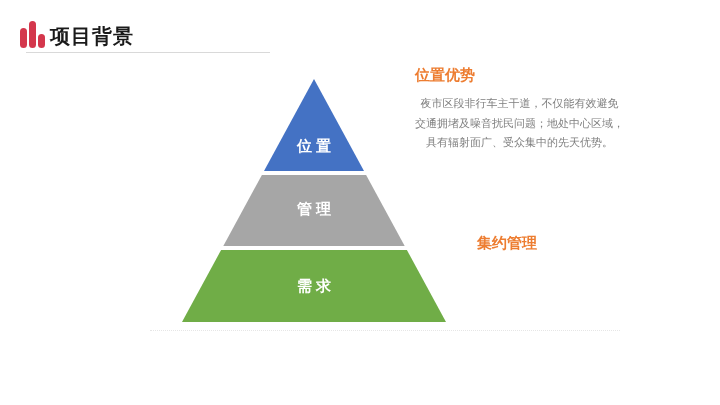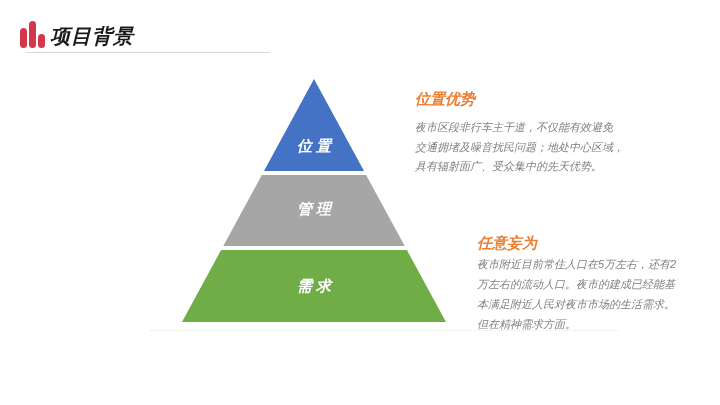--- a/index.html
+++ b/index.html
@@ -1,40 +1,40 @@
 <!DOCTYPE html>
 <html><head>
 <meta charset="utf-8">
 <style>
   html,body { margin:0; padding:0; }
   .slide {
     position:relative; width:720px; height:405px; background:#ffffff;
-    overflow:hidden; font-family:"Liberation Sans","DejaVu Sans",sans-serif;font-style:italic;
+    overflow:hidden; font-family:"Liberation Sans","DejaVu Sans",sans-serif;
   }
   
   .hdr-icon { position:absolute; left:20px; top:21px; height:27px;
     display:flex; align-items:flex-end; gap:2px; }
   .hdr-icon .bar { width:7px; border-radius:3.5px; background:#D4374C; }
   .hdr-icon .b1 { height:20px; } .hdr-icon .b2 { height:27px; } .hdr-icon .b3 { height:14px; }
   .slide-title { position:absolute; left:50px; top:23px; font-size:20px;
     font-weight:bold; color:#1a1a1a; letter-spacing:1px; }
   .title-rule { position:absolute; left:26px; top:52px; width:244px; height:1px;
     background:#d9d9d9; }
   
   .pyramid { position:absolute; left:179px; top:75px; }
   .pyr-label { font-size:15px; font-weight:bold; fill:#ffffff; letter-spacing:4px;
     font-family:"Liberation Sans","DejaVu Sans",sans-serif; }
   .base-guide { position:absolute; left:150px; top:330px; width:470px; height:0;
     border-top:1px dotted #e6e6e6; }
   
   .callout { position:absolute; }
   .callout-heading { font-size:15px; font-weight:bold; color:#ED7D31; }
   .callout-body { font-size:11px; color:#7f7f7f; white-space:pre; line-height:19.5px; }
-  .co-location { left:415px; top:66px;margin-top:24px; }
-  .co-location .callout-body { margin-top:9px; }
+  .co-location { left:415px; top:66px; }
+  .co-location .callout-body { margin-top:9px;text-align:center; }
   .co-management-heading { left:47px; top:173px; width:160px; text-align:right;
     letter-spacing:2.5px; }
   .co-management-body { left:51px; top:195px; line-height:19.4px; }
   .co-demand-heading { left:477px; top:234px; }
   .co-demand-body { left:477px; top:254px; line-height:20px; }
 </style>
 </head>
 <body>
 
 <div class="slide">
@@ -58,19 +58,15 @@
   <div class="base-guide"></div>
 
   <div class="callout co-location">
     <div class="callout-heading">位置优势</div>
     <div class="callout-body">夜市区段非行车主干道，不仅能有效避免
 交通拥堵及噪音扰民问题；地处中心区域，
 具有辐射面广、受众集中的先天优势。</div>
   </div>
 
 
-  <div class="callout callout-heading co-demand-heading">任意妄为</div>
-  <div class="callout callout-body co-demand-body">夜市附近目前常住人口在5万左右，还有2
-万左右的流动人口。夜市的建成已经能基
-本满足附近人民对夜市市场的生活需求。
-但在精神需求方面。</div>
+  <div class="callout callout-heading co-demand-heading">集约管理</div>
 
 </div>
 
 </body></html>

